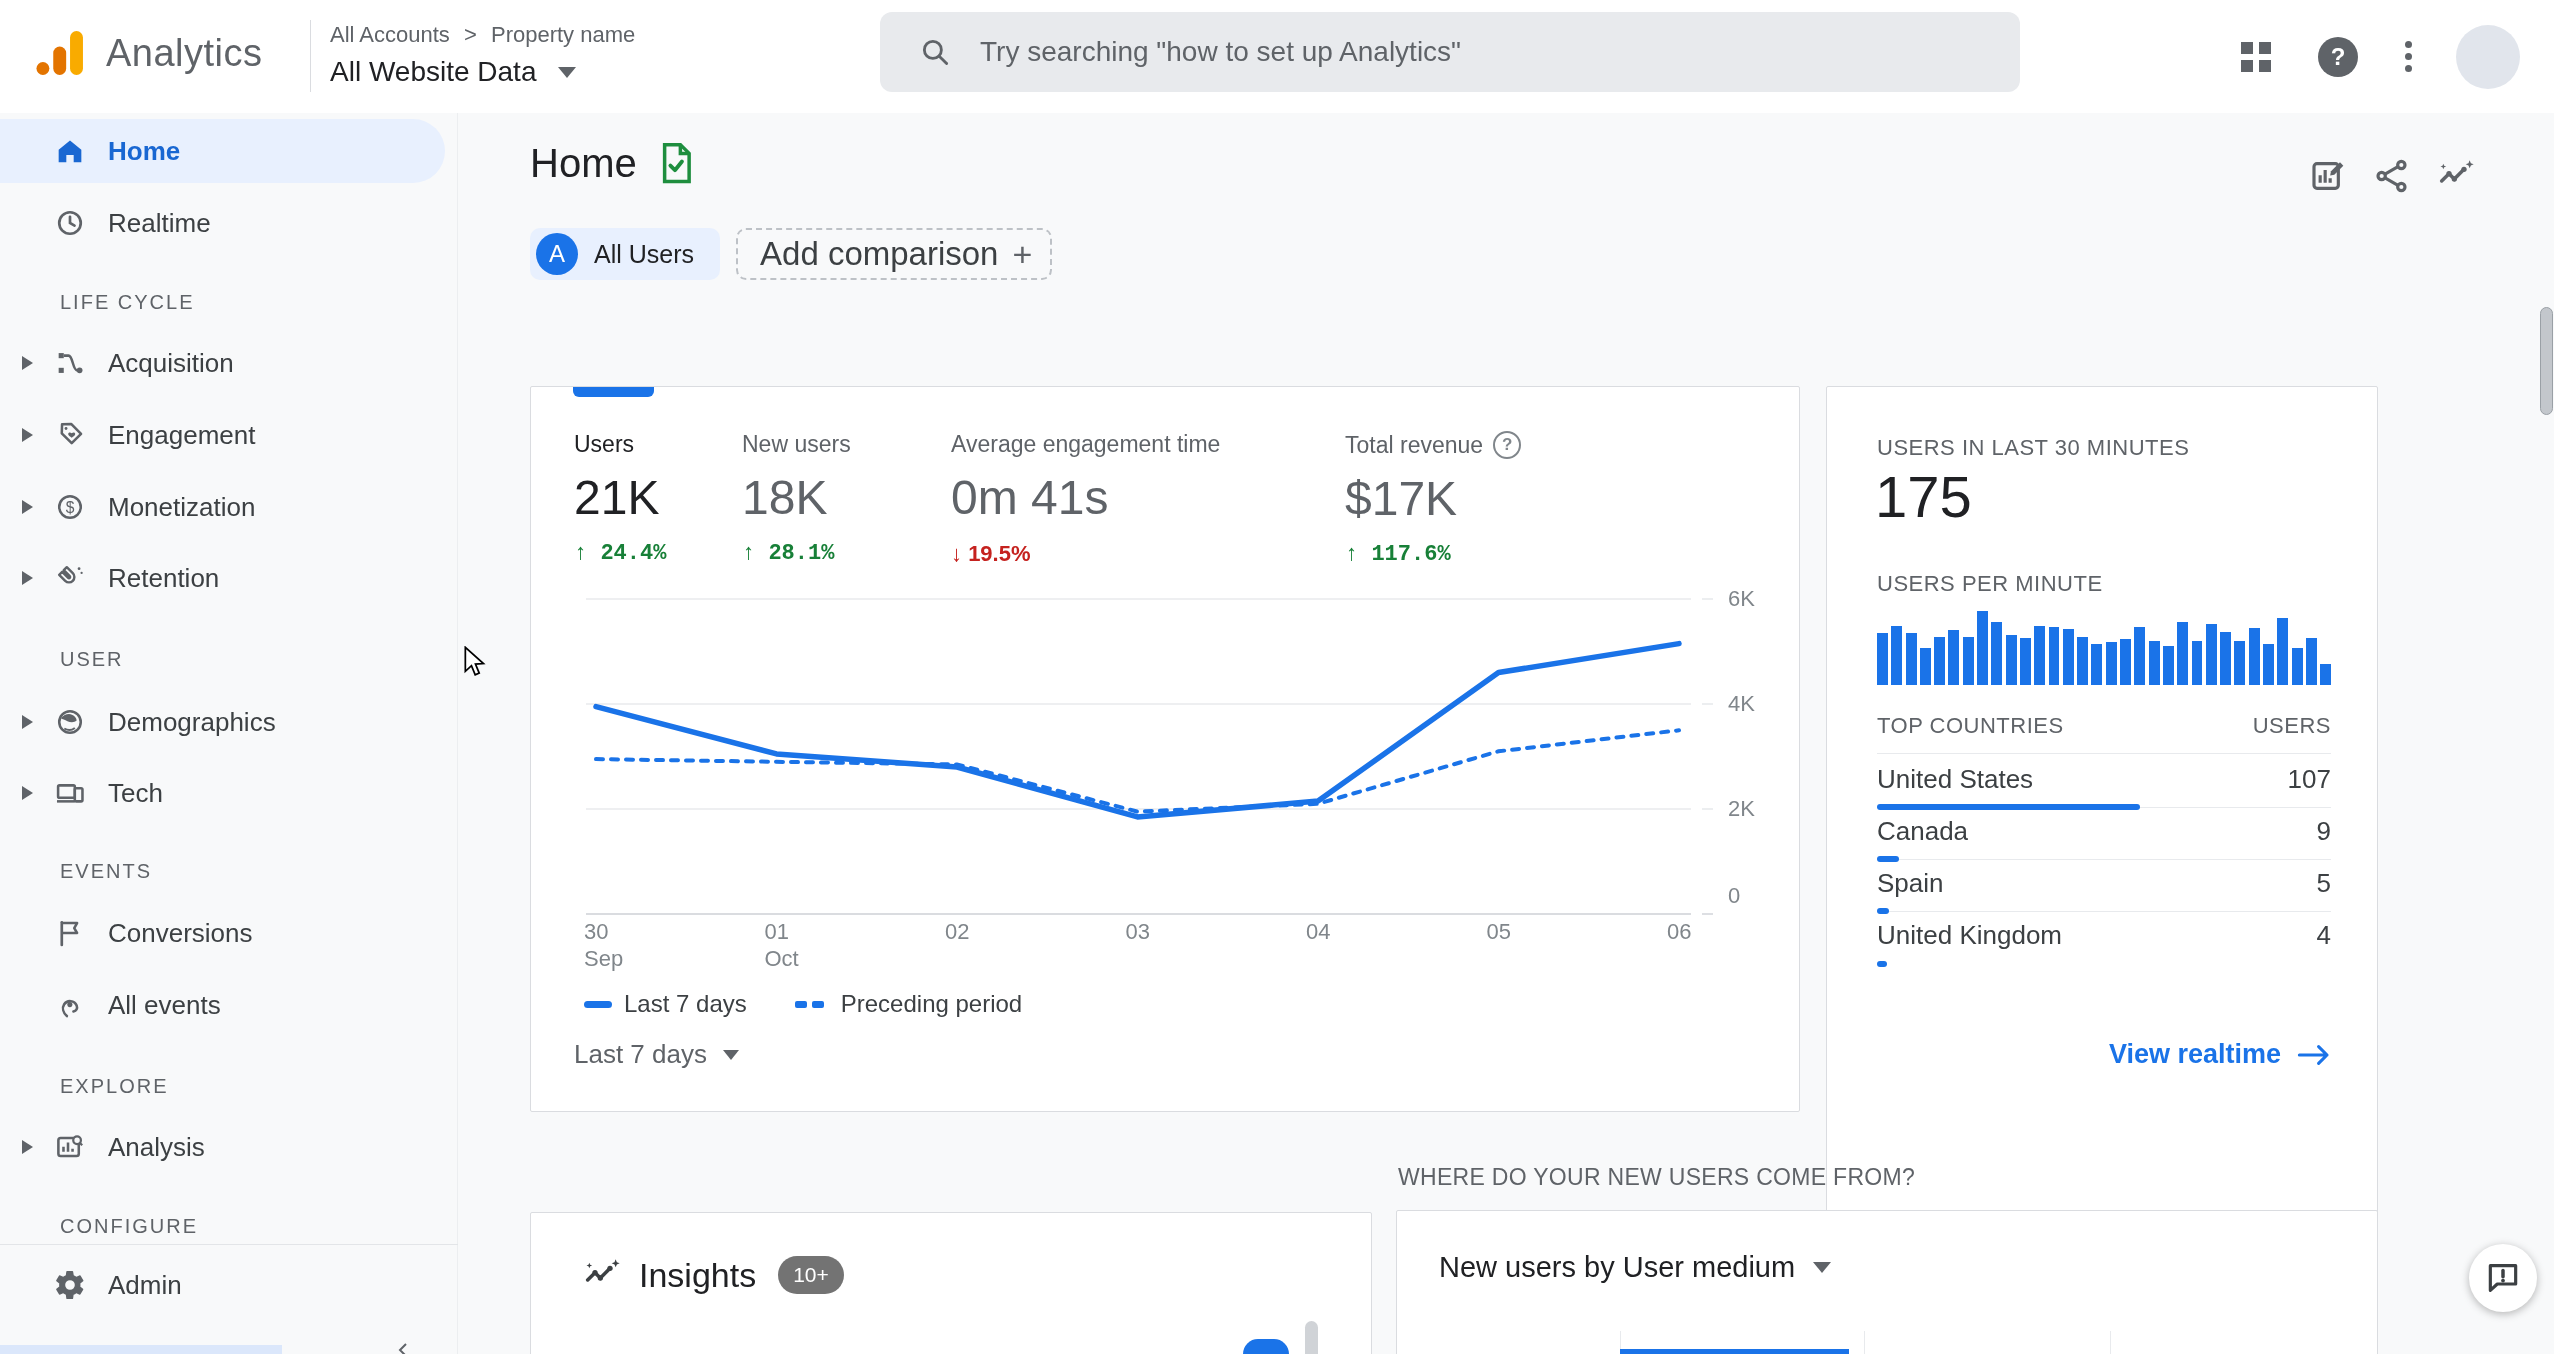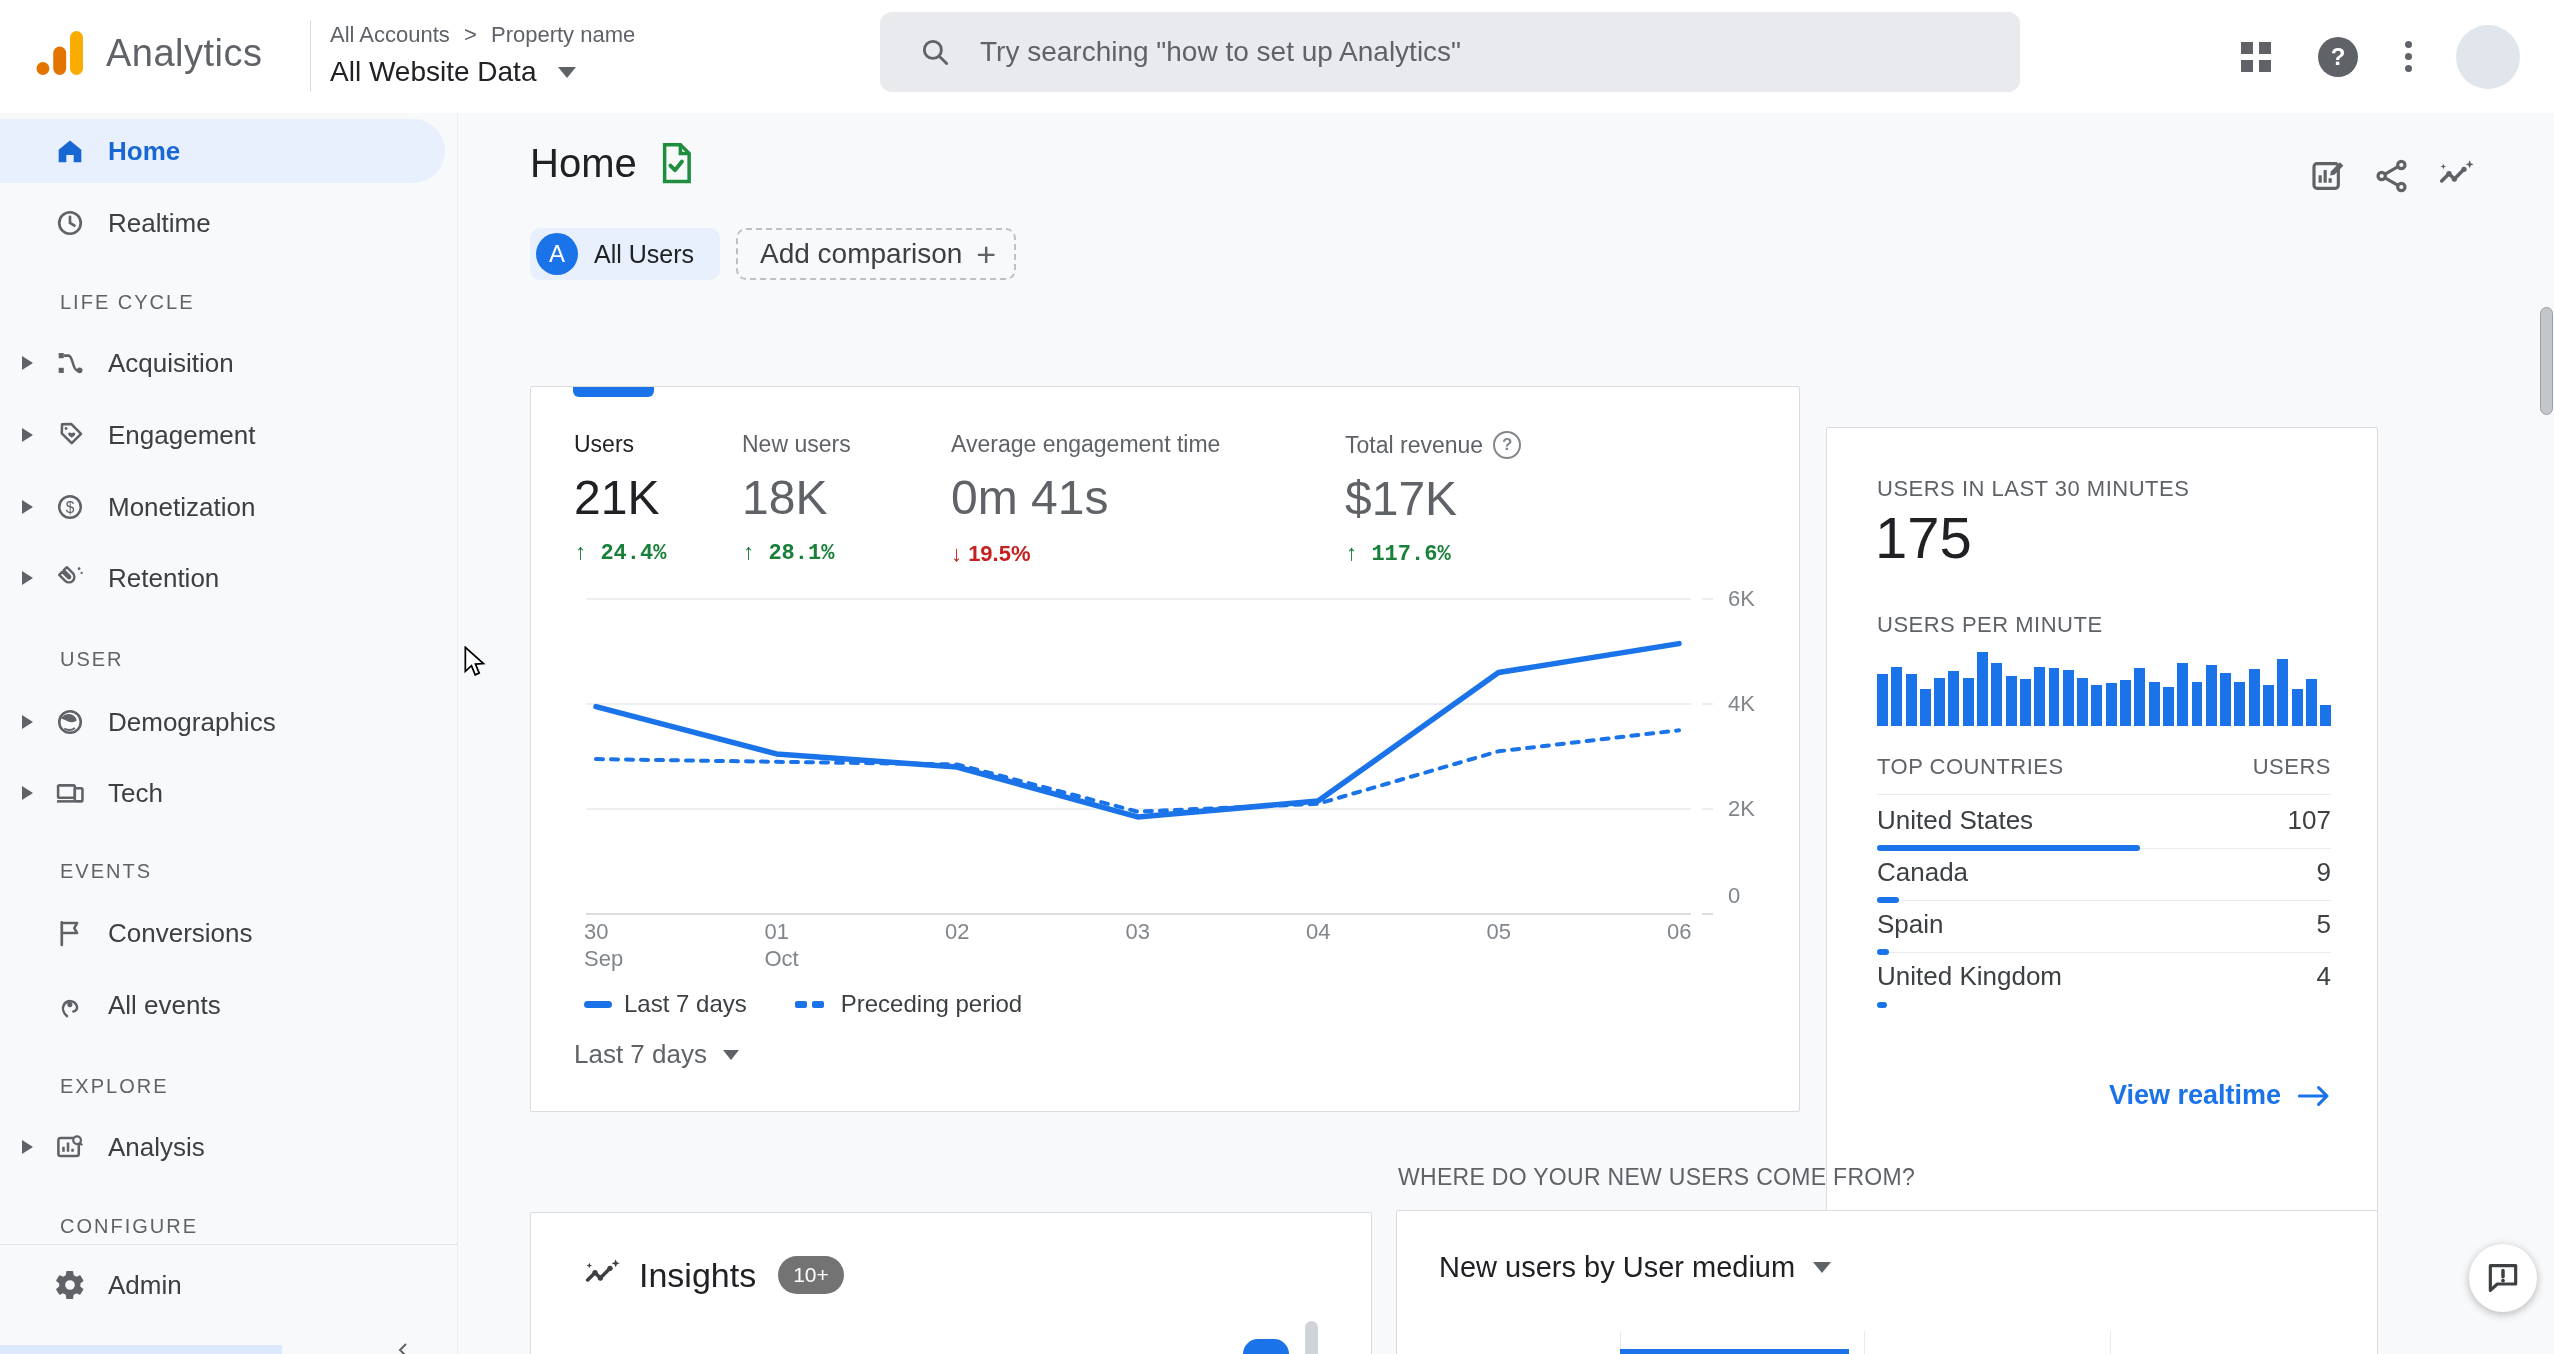--- a/index.html
+++ b/index.html
@@ -41,21 +41,21 @@
   
   .main-title { position:absolute; left:530px; top:140px; display:flex; align-items:center; }
   .main-title h1 { font-size:40px; font-weight:normal; color:#202124; margin-right:18px; }
   .title-actions { position:absolute; top:148px; display:flex; }
   .title-actions .ab { width:64px; height:56px; display:flex; align-items:center; justify-content:center; cursor:pointer; }
   .chips { position:absolute; left:530px; top:228px; display:flex; align-items:center; }
   .chip-all { height:52px; background:#e8f0fe; border-radius:10px; display:flex; align-items:center; padding:0 26px 0 6px; cursor:pointer; }
   .chip-a { width:42px; height:42px; border-radius:50%; background:#1a73e8; color:#fff; font-size:24px; display:flex; align-items:center; justify-content:center; margin-right:16px; }
   .chip-all .t { font-size:25px; color:#202124; }
   .chip-add { height:52px; border:2px dashed #bdc1c6; border-radius:10px; margin-left:16px; display:flex; align-items:center; padding:0 18px 0 22px; cursor:pointer; }
-  .chip-add .t { font-size:28px; color:#3c4043; margin-right:14px; }
+  .chip-add .t { font-size:33px; color:#3c4043; margin-right:14px; }
   .plus { font-size:34px; color:#5f6368; line-height:1; }
 
   .card { position:absolute; background:#fff; border:1px solid #dadce0; border-radius:2px; }
 
   
   #scorecard { left:530px; top:386px; width:1270px; height:726px; }
   .tab-ind { position:absolute; left:42px; top:0; width:81px; height:10px; background:#1a73e8; border-radius:0 0 6px 6px; }
   .metric { position:absolute; top:44px; }
   .metric .ml { font-size:23px; color:#5f6368; display:flex; align-items:center; }
   .metric.first .ml { color:#202124; }
@@ -69,21 +69,21 @@
   .legend { position:absolute; left:53px; top:603px; display:flex; align-items:center; }
   .leg-solid { width:28px; height:7px; border-radius:4px; background:#1a73e8; margin-right:12px; }
   .leg-dash { display:flex; margin:0 12px 0 48px; }
   .leg-dash i { width:12px; height:7px; border-radius:2px; background:#1a73e8; display:block; margin-right:5px; }
   .legend .lt { font-size:24px; color:#3c4043; }
   .daterange { position:absolute; left:43px; top:652px; display:flex; align-items:center; cursor:pointer; }
   .daterange .t { font-size:26px; color:#5f6368; }
   .daterange .caret { border-left:8px solid transparent; border-right:8px solid transparent; border-top:10px solid #5f6368; margin-left:16px; }
 
   
-  #realtime { left:1826px; top:386px; width:552px; height:884px;margin-top:41px; }
+  #realtime { left:1826px; top:386px; width:552px; height:884px; }
   .rt-title { position:absolute; left:50px; top:48px; font-size:22px; letter-spacing:.5px; color:#5f6368; }
   .rt-count { position:absolute; left:48px; top:76px; font-size:58px; color:#202124; }
   .rt-pm { position:absolute; left:50px; top:184px; font-size:22px; letter-spacing:.5px; color:#5f6368; }
   .rt-bars { position:absolute; left:50px; top:220px; width:454px; height:78px; display:flex; align-items:flex-end; gap:3.4px; }
   .rt-bars i { flex:1; background:#1a73e8; display:block; }
   .rt-countries-head { position:absolute; left:50px; top:326px; width:454px; display:flex; justify-content:space-between; font-size:22px; letter-spacing:.5px; color:#5f6368; padding-bottom:14px; border-bottom:1px solid #e8eaed; }
   .rt-rows { position:absolute; left:50px; top:369px; width:454px; }
   .rt-row { position:relative; height:52px; border-bottom:1px solid #e8eaed; }
   .rt-row.last { border-bottom:none; }
   .rt-row .cn { position:absolute; left:0; top:8px; font-size:26px; color:#3c4043; }

